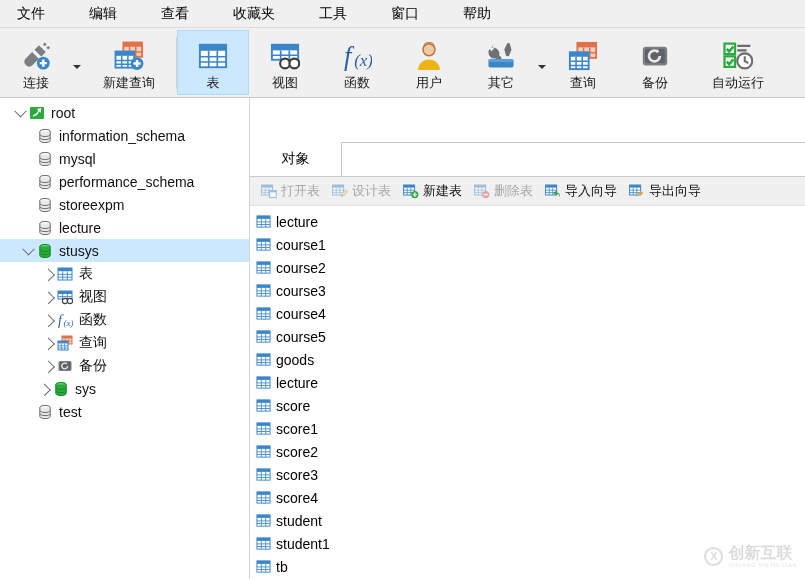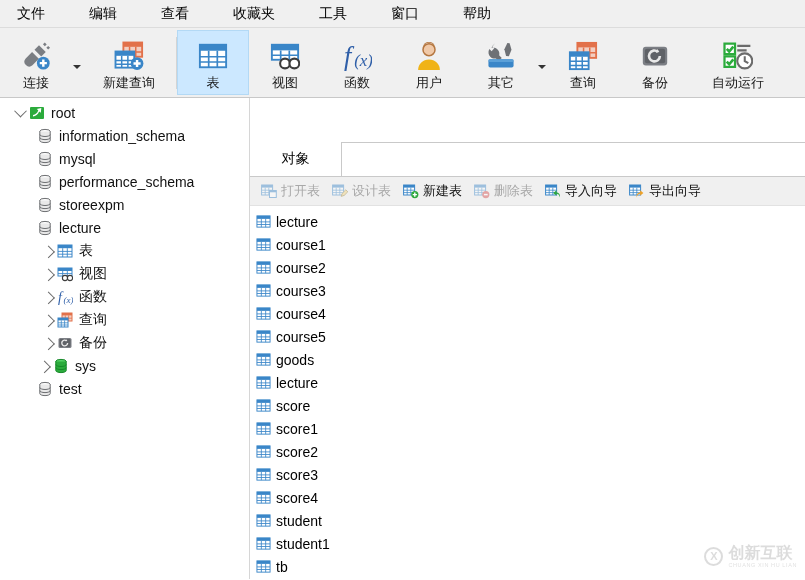--- a/index.html
+++ b/index.html
@@ -401,20 +401,33 @@
           <span class="tw"></span>
           <span class="tree-ico">
             <svg width="16" height="16" viewBox="0 0 16 16" xmlns="http://www.w3.org/2000/svg">
               <ellipse cx="8" cy="3.4" rx="5.2" ry="2" fill="#fbfbfb" stroke="#6d6f72" stroke-width="1"></ellipse>
                   <path d="M2.8 3.4v9.2c0 1.1 2.3 2 5.2 2s5.2-.9 5.2-2V3.4" fill="#e9e9e9" stroke="#6d6f72" stroke-width="1"></path>
                   <path d="M2.8 6.5c0 1.1 2.3 2 5.2 2s5.2-.9 5.2-2M2.8 9.6c0 1.1 2.3 2 5.2 2s5.2-.9 5.2-2" fill="none" stroke="#6d6f72" stroke-width="1"></path>
             </svg>
           </span>
           <span>lecture</span>
         </div>
+        <div class="tree-row sel" style="padding-left: 20px;">
+          <span class="tw">
+            <span class="chev down"></span>
+          </span>
+          <span class="tree-ico">
+            <svg width="16" height="16" viewBox="0 0 16 16" xmlns="http://www.w3.org/2000/svg">
+              <ellipse cx="8" cy="3.4" rx="5.2" ry="2" fill="#57d367" stroke="#17892a" stroke-width="1"></ellipse>
+                  <path d="M2.8 3.4v9.2c0 1.1 2.3 2 5.2 2s5.2-.9 5.2-2V3.4" fill="#2bab3c" stroke="#17892a" stroke-width="1"></path>
+                  <path d="M2.8 6.5c0 1.1 2.3 2 5.2 2s5.2-.9 5.2-2M2.8 9.6c0 1.1 2.3 2 5.2 2s5.2-.9 5.2-2" fill="none" stroke="#17892a" stroke-width="1"></path>
+            </svg>
+          </span>
+          <span>stusys</span>
+        </div>
         <div class="tree-row" style="padding-left: 40px;">
           <span class="tw">
             <span class="chev right"></span>
           </span>
           <span class="tree-ico">
             <svg width="16" height="16" viewBox="0 0 16 16" xmlns="http://www.w3.org/2000/svg">
               <rect x="1" y="2" width="14" height="12" fill="#fff" stroke="#3a86c8" stroke-width="1"></rect>
                   <rect x="1" y="2" width="14" height="3.2" fill="#3a86c8"></rect>
                   <path d="M5.7 5.2V14M10.3 5.2V14M1 8.4h14M1 11.2h14" stroke="#3a86c8" stroke-width="0.9"></path>
             </svg>

